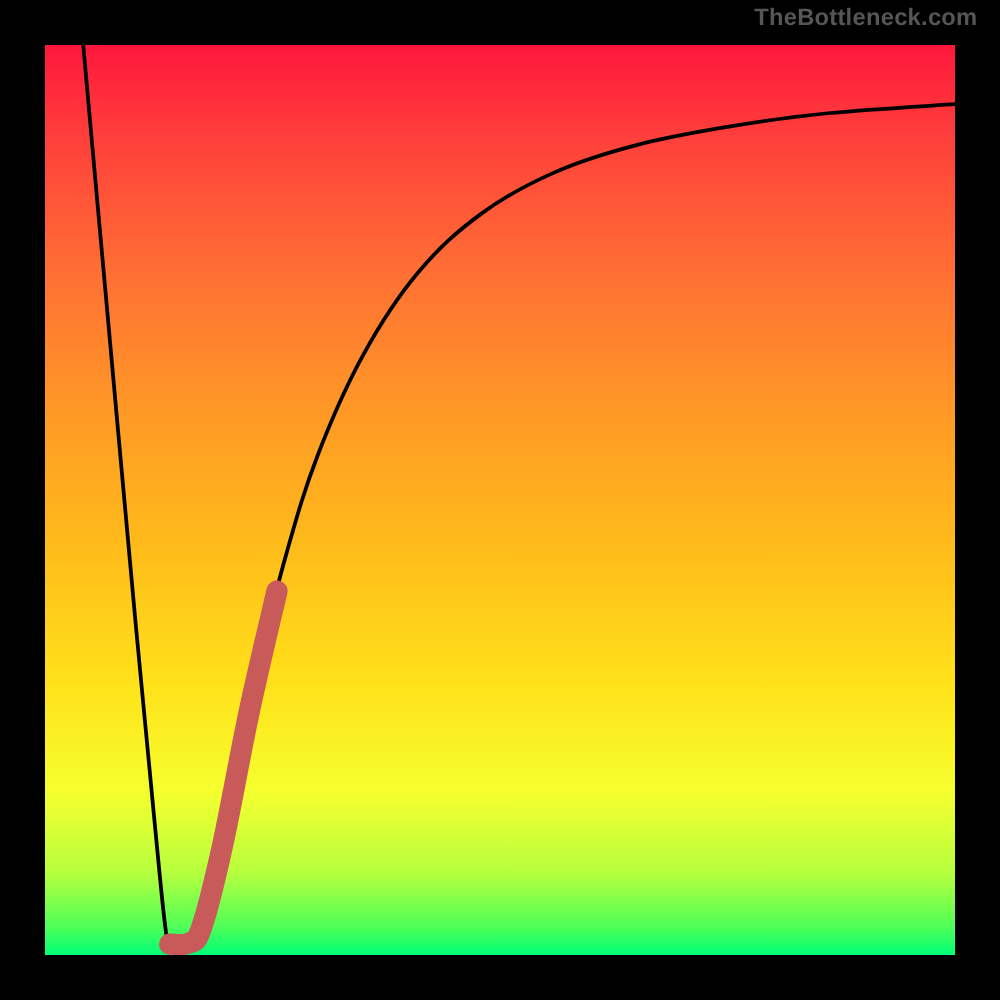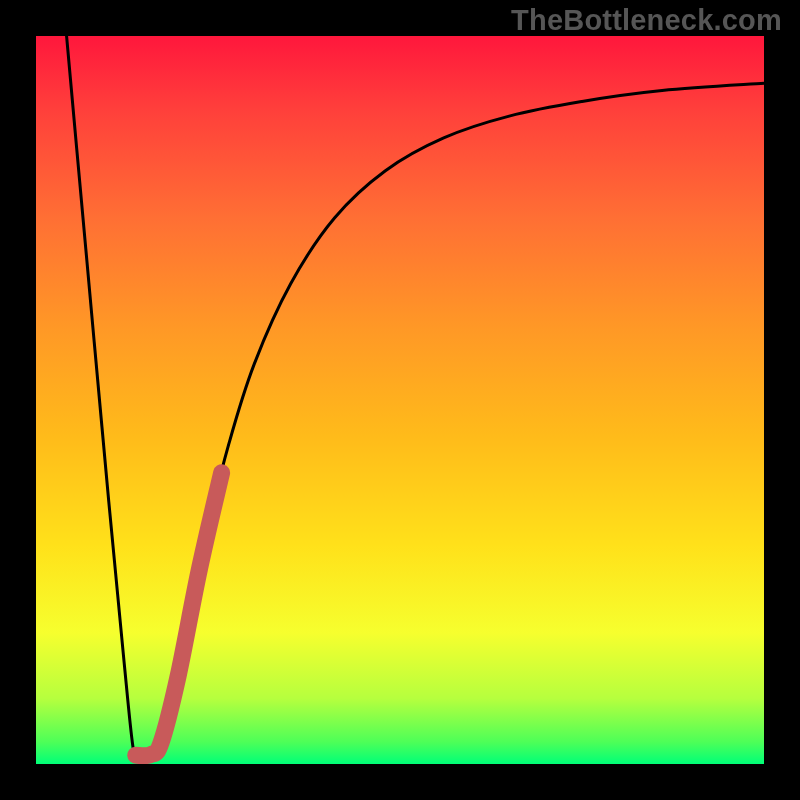--- a/index.html
+++ b/index.html
@@ -8,21 +8,21 @@
     position: relative;
     width: 800px;
     height: 800px;
     background: #000;
   }
   .watermark {
     position: absolute;
     top: 4px;
     right: 18px;
     font-family: Arial, Helvetica, sans-serif;
-    font-size: 29px;
+    font-size: 19px;
     font-weight: 600;
     color: #565656;
     letter-spacing: 0.2px;
     z-index: 10;
   }
   .plot {
     position: absolute;
     left: 36px;
     top: 36px;
     width: 728px;

